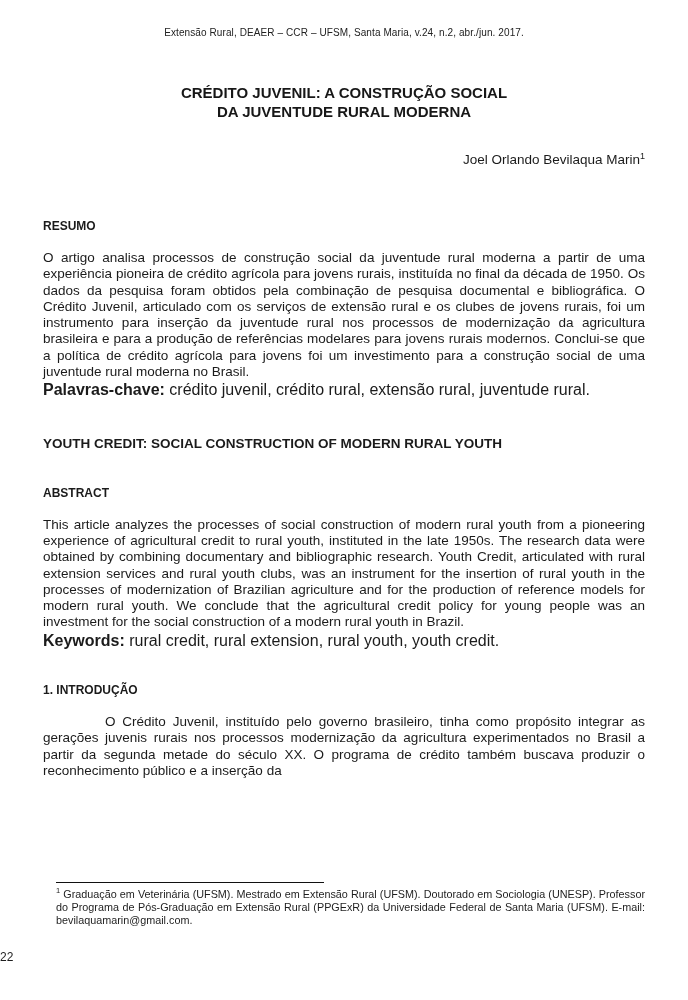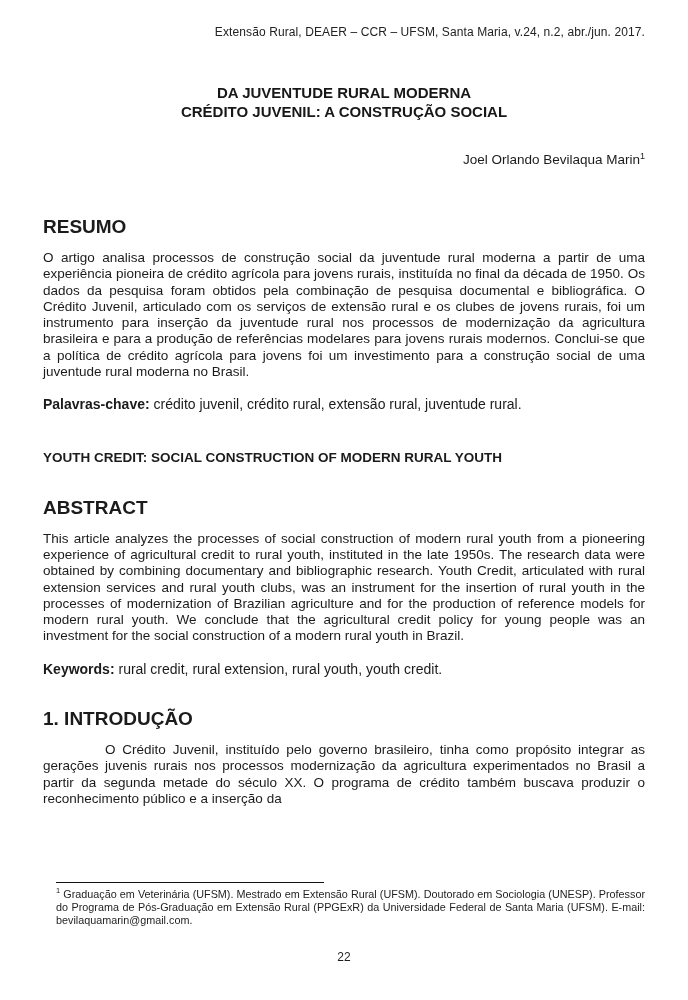--- a/index.html
+++ b/index.html
@@ -12,22 +12,22 @@
     width: 688px;
     height: 1000px;
     background: #ffffff;
     font-family: "Liberation Sans", "DejaVu Sans", sans-serif;
     color: #1b1b1b;
     overflow: hidden;
     box-sizing: border-box;
     padding: 27px 43px 0 43px;
   }
   .journal-header {
-    text-align: right;
-    font-size: 12px;
+    text-align: center;
+    font-size: 10px;
     line-height: 11px;
     letter-spacing: 0.1px;
     color: #222;
   }
   .article-title {
     margin-top: 45px;
     text-align: center;
     font-weight: bold;
     font-size: 15px;
     line-height: 19px;
@@ -39,34 +39,34 @@
     font-size: 13.5px;
     line-height: 17px;
   }
   .author-line sup {
     font-size: 9px;
     line-height: 0;
   }
   .section-heading {
     margin-top: 50px;
     font-weight: bold;
-    font-size: 19px;
+    font-size: 12px;
     line-height: 17px;
   }
   .section-heading.tight { margin-top: 33px; }
   .body-par {
     margin: 15px 0 0 0;
     font-size: 13.5px;
     line-height: 16.3px;
     text-align: justify;
     text-justify: inter-word;
   }
   .kv-par {
-    margin: 16px 0 0 0;
-    font-size: 14px;
+    margin: 2px 0 0 0;
+    font-size: 16px;
     line-height: 16.3px;
     text-align: justify;
   }
   .english-title {
     margin-top: 36px;
     text-align: left;
     font-weight: bold;
     font-size: 13.5px;
     line-height: 17px;
   }
@@ -97,35 +97,34 @@
   }
   .footnote-text sup {
     font-size: 7.5px;
     line-height: 0;
   }
   .page-number {
     position: absolute;
     left: 0;
     right: 0;
     top: 950px;
-    text-align: center;
     font-size: 12px;
     color: #1e1e1e;
   }
 </style>
 </head>
 <body>
 
 <div class="page">
 
   <div class="journal-header">Extensão Rural, DEAER – CCR – UFSM, Santa Maria, v.24, n.2, abr./jun. 2017.</div>
 
   <div class="article-title">
+    <div>CRÉDITO JUVENIL: A CONSTRUÇÃO SOCIAL</div>
     <div>DA JUVENTUDE RURAL MODERNA</div>
-    <div>CRÉDITO JUVENIL: A CONSTRUÇÃO SOCIAL</div>
   </div>
 
   <div class="author-line"><span>Joel Orlando Bevilaqua Marin</span><sup>1</sup></div>
 
   <div class="section-heading">RESUMO</div>
 
   <p class="body-par">O artigo analisa processos de construção social da juventude rural moderna a partir de uma experiência pioneira de crédito agrícola para jovens rurais, instituída no final da década de 1950. Os dados da pesquisa foram obtidos pela combinação de pesquisa documental e bibliográfica. O Crédito Juvenil, articulado com os serviços de extensão rural e os clubes de jovens rurais, foi um instrumento para inserção da juventude rural nos processos de modernização da agricultura brasileira e para a produção de referências modelares para jovens rurais modernos. Conclui-se que a política de crédito agrícola para jovens foi um investimento para a construção social de uma juventude rural moderna no Brasil.</p>
 
   <p class="kv-par"><b>Palavras-chave:</b><span> crédito juvenil, crédito rural, extensão rural, juventude rural.</span></p>
 

